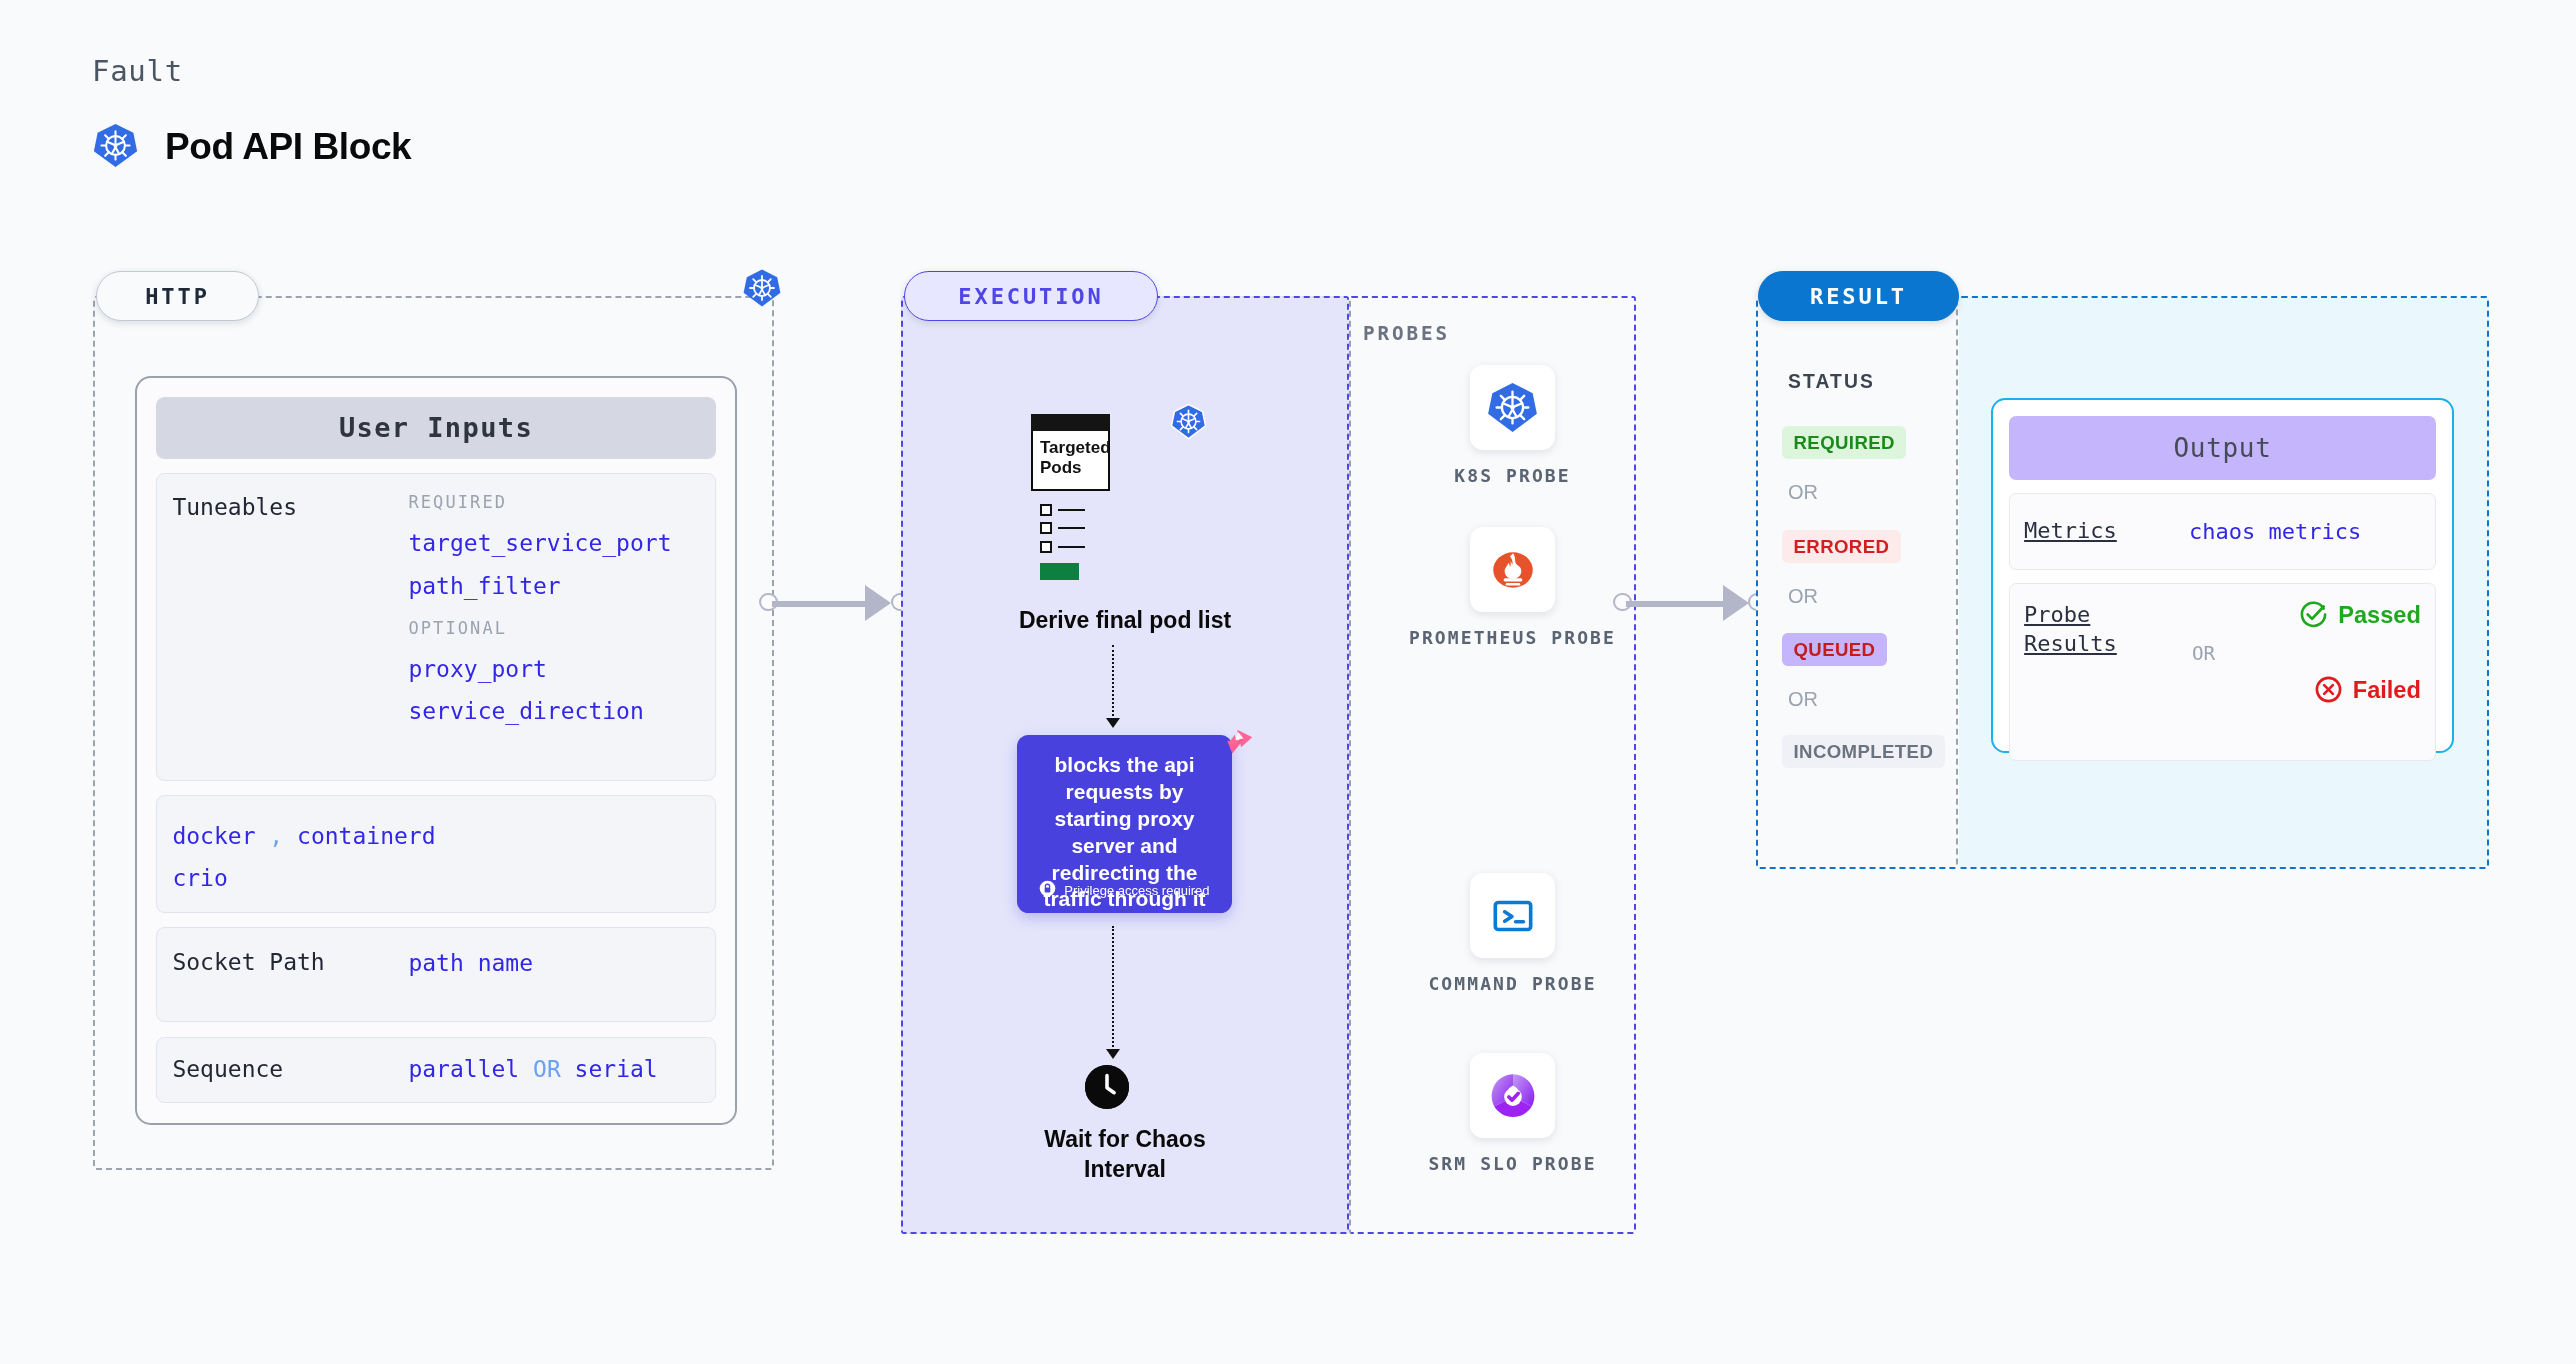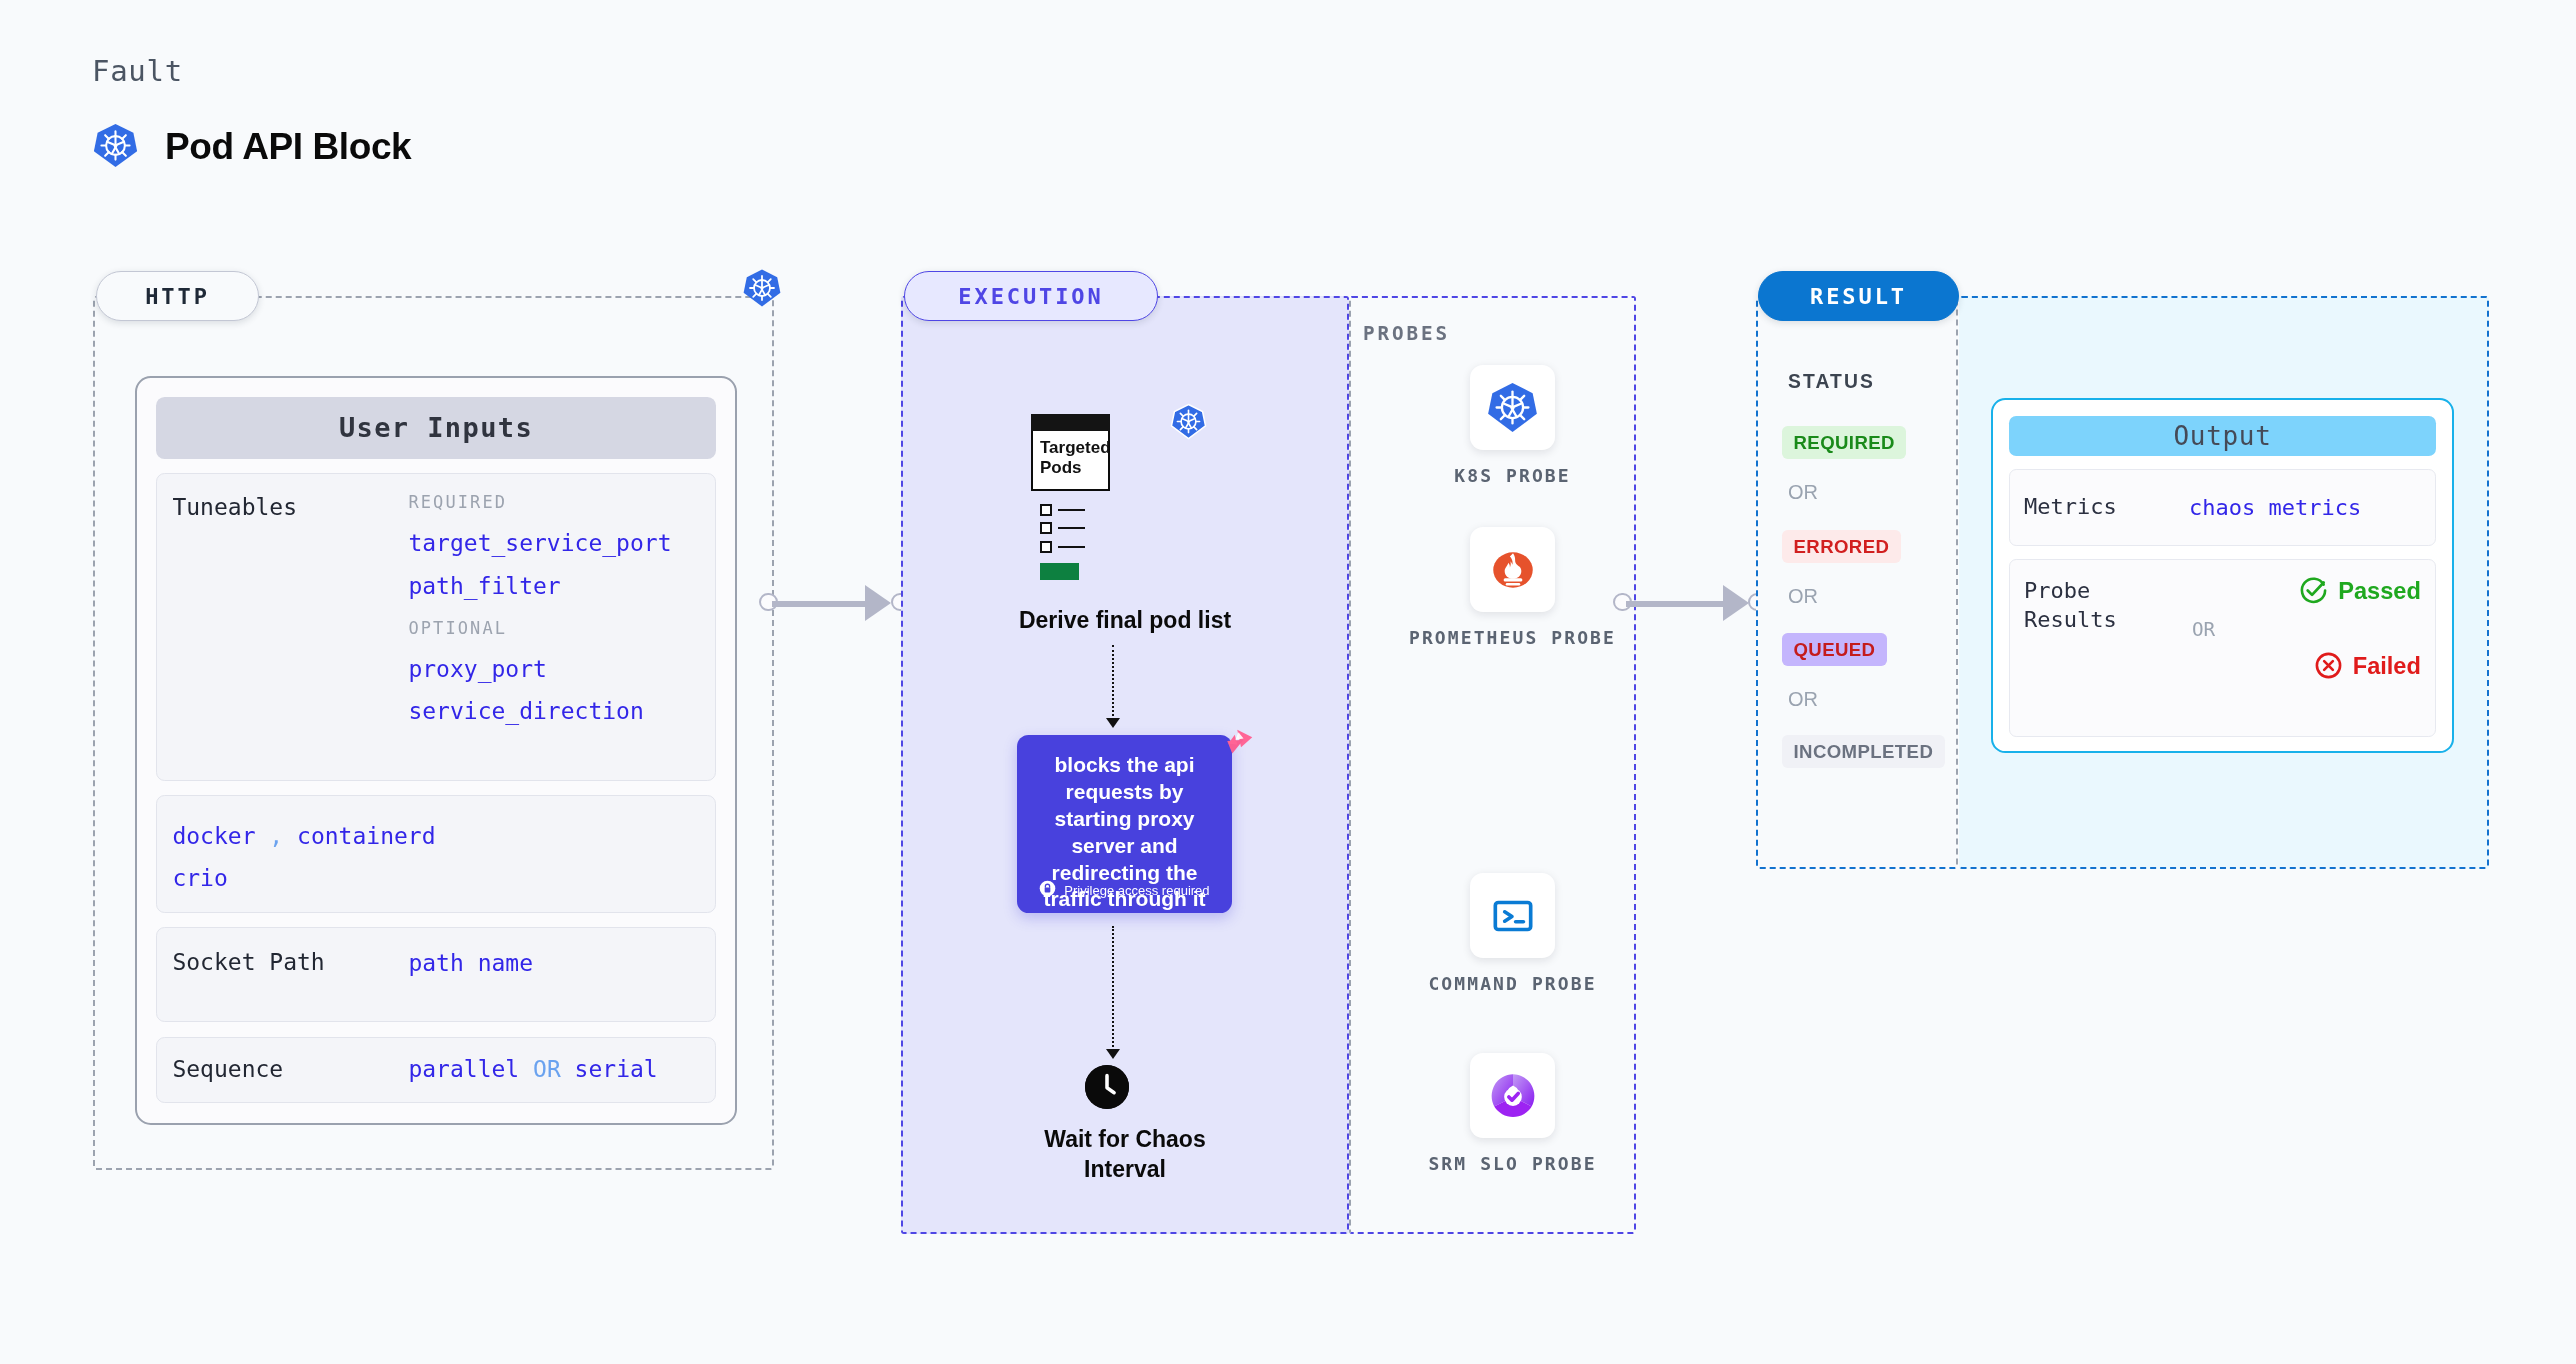--- a/index.html
+++ b/index.html
@@ -224,35 +224,35 @@
     font-family: "Liberation Sans", sans-serif;
     font-size: 20px; color: #9aa3b0;
   }
 
   .out-card {
     position: absolute; left: 1991px; top: 398px;
     width: 463px; height: 355px;
     background: #ffffff; border: 2.9px solid #18b1ea; border-radius: 14.3px;
   }
   .out-head {
-    margin: 15.8px 15.8px 0 15.8px; height: 40px;
-    background: #7dd3fc; border-radius: 7.2px;
+    margin: 15.8px 15.8px 0 15.8px; height: 64px;
+    background: #c4b5fd; border-radius: 7.2px;
     display: flex; align-items: center; justify-content: center;
     font-family: "DejaVu Sans Mono", monospace;
     font-size: 26px; color: #454a57; letter-spacing: 0.7px;
   }
   .out-row {
     margin: 13px 15.8px 0 15.8px;
     background: #fbfbfd; border: 1.4px solid #e7e9f0; border-radius: 7.2px;
     display: flex; padding: 15.8px 14.3px;
   }
   .out-label {
     width: 165px; flex: 0 0 165px;
     font-family: "DejaVu Sans Mono", monospace;
-    font-size: 22px; color: #2b3040; line-height: 1.35;
+    font-size: 22px; color: #2b3040; line-height: 1.35; text-decoration: underline;
   }
   .out-vals { flex: 1; }
   .out-tok {
     font-family: "DejaVu Sans Mono", monospace;
     font-size: 22px; color: #3226e8;
   }
   .pf-line { display: flex; align-items: center; gap: 10px; justify-content: flex-end; }
   .pf-txt {
     font-family: "Liberation Sans", sans-serif;
     font-weight: 700; font-size: 23.6px;

